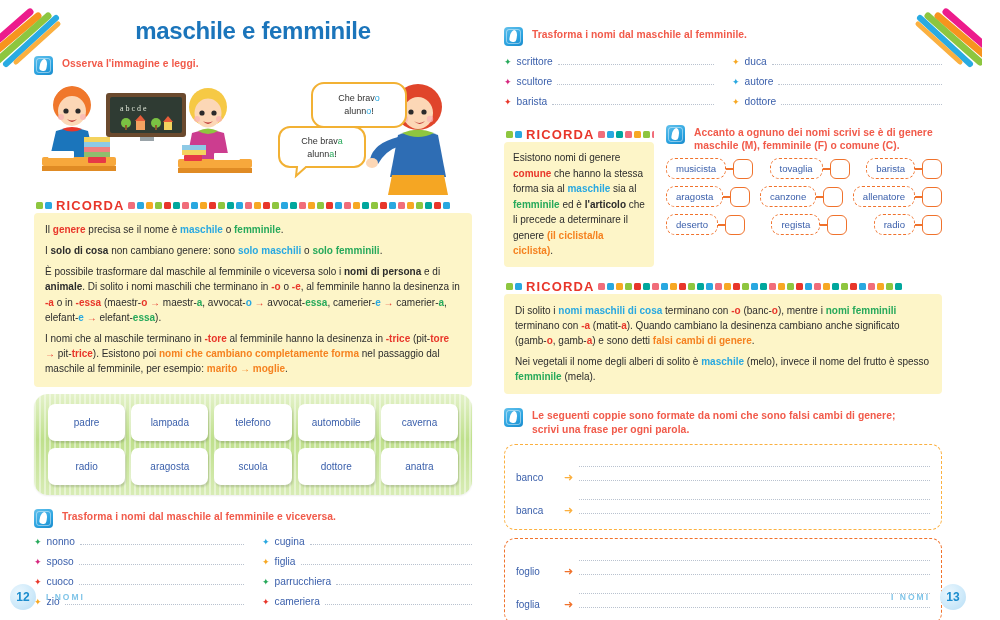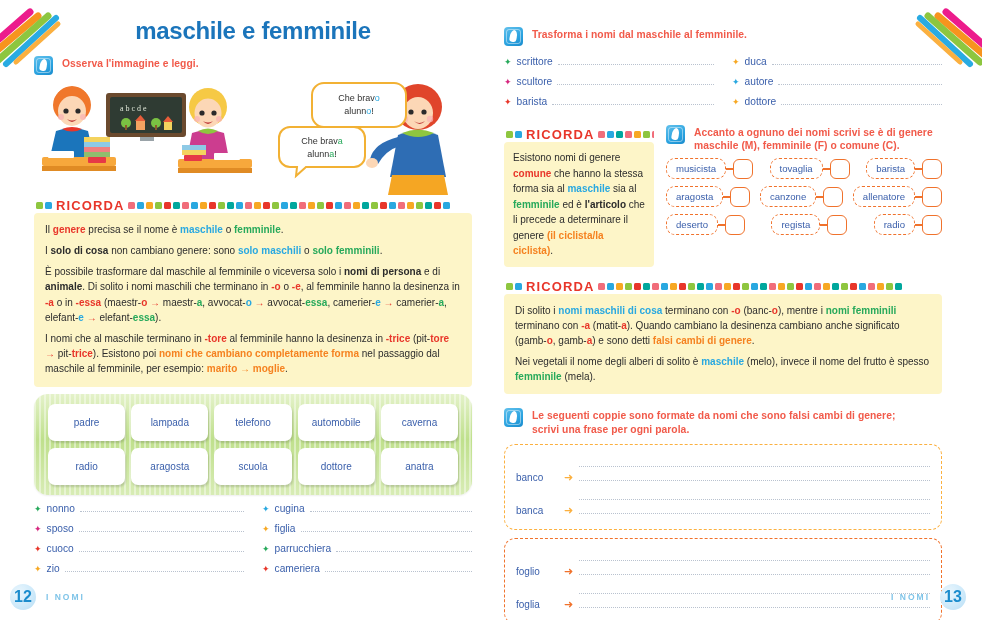--- a/index.html
+++ b/index.html
@@ -147,21 +147,21 @@
   .sent-lines { flex: 1; }
   .sent-line { border-bottom: 1.3px dotted #b9c2cf; height: 14px; }
 
   
   .footer { position: absolute; bottom: 10px; display: flex; align-items: center; gap: 10px; }
   .footer-left { left: 10px; }
   .footer-right { right: 10px; flex-direction: row-reverse; }
   .pagenum {
     width: 26px; height: 26px; border-radius: 50%;
     background: radial-gradient(circle at 35% 32%, #eaf6fd 0%, #cfeafa 55%, #b6ddf5 100%);
-    color: #1b8ccd; font-weight: bold; font-size: 16px;
+    color: #1b8ccd; font-weight: bold; font-size: 12px;
     display: flex; align-items: center; justify-content: center;
   }
   .footer-label {
     color: #7fc4e8; font-size: 8.5px; font-weight: bold; letter-spacing: 2px;
   }
   .pad-l { padding: 0 28px 0 34px; }
   .pad-r { padding: 0 34px 0 28px; }
 </style>
 </head>
 <body>
@@ -325,20 +325,24 @@
       </div>
       <div class="wb-row">
         <div class="wbox">radio</div>
         <div class="wbox">aragosta</div>
         <div class="wbox">scuola</div>
         <div class="wbox">dottore</div>
         <div class="wbox">anatra</div>
       </div>
     </div>
 
+    <div class="instr" style="margin-top:13px;">
+      <div class="pen-icon"></div>
+      <div class="instr-text">Trasforma i nomi dal maschile al femminile e viceversa.</div>
+    </div>
 
     <div class="star-grid">
       <div class="star-col">
         <div class="star-row">
             <span class="star" style="color:#27a95b">✦</span>
             <span class="star-word">nonno</span>
             <span class="dotline"></span>
           </div>
         <div class="star-row">
             <span class="star" style="color:#d6277f">✦</span>

